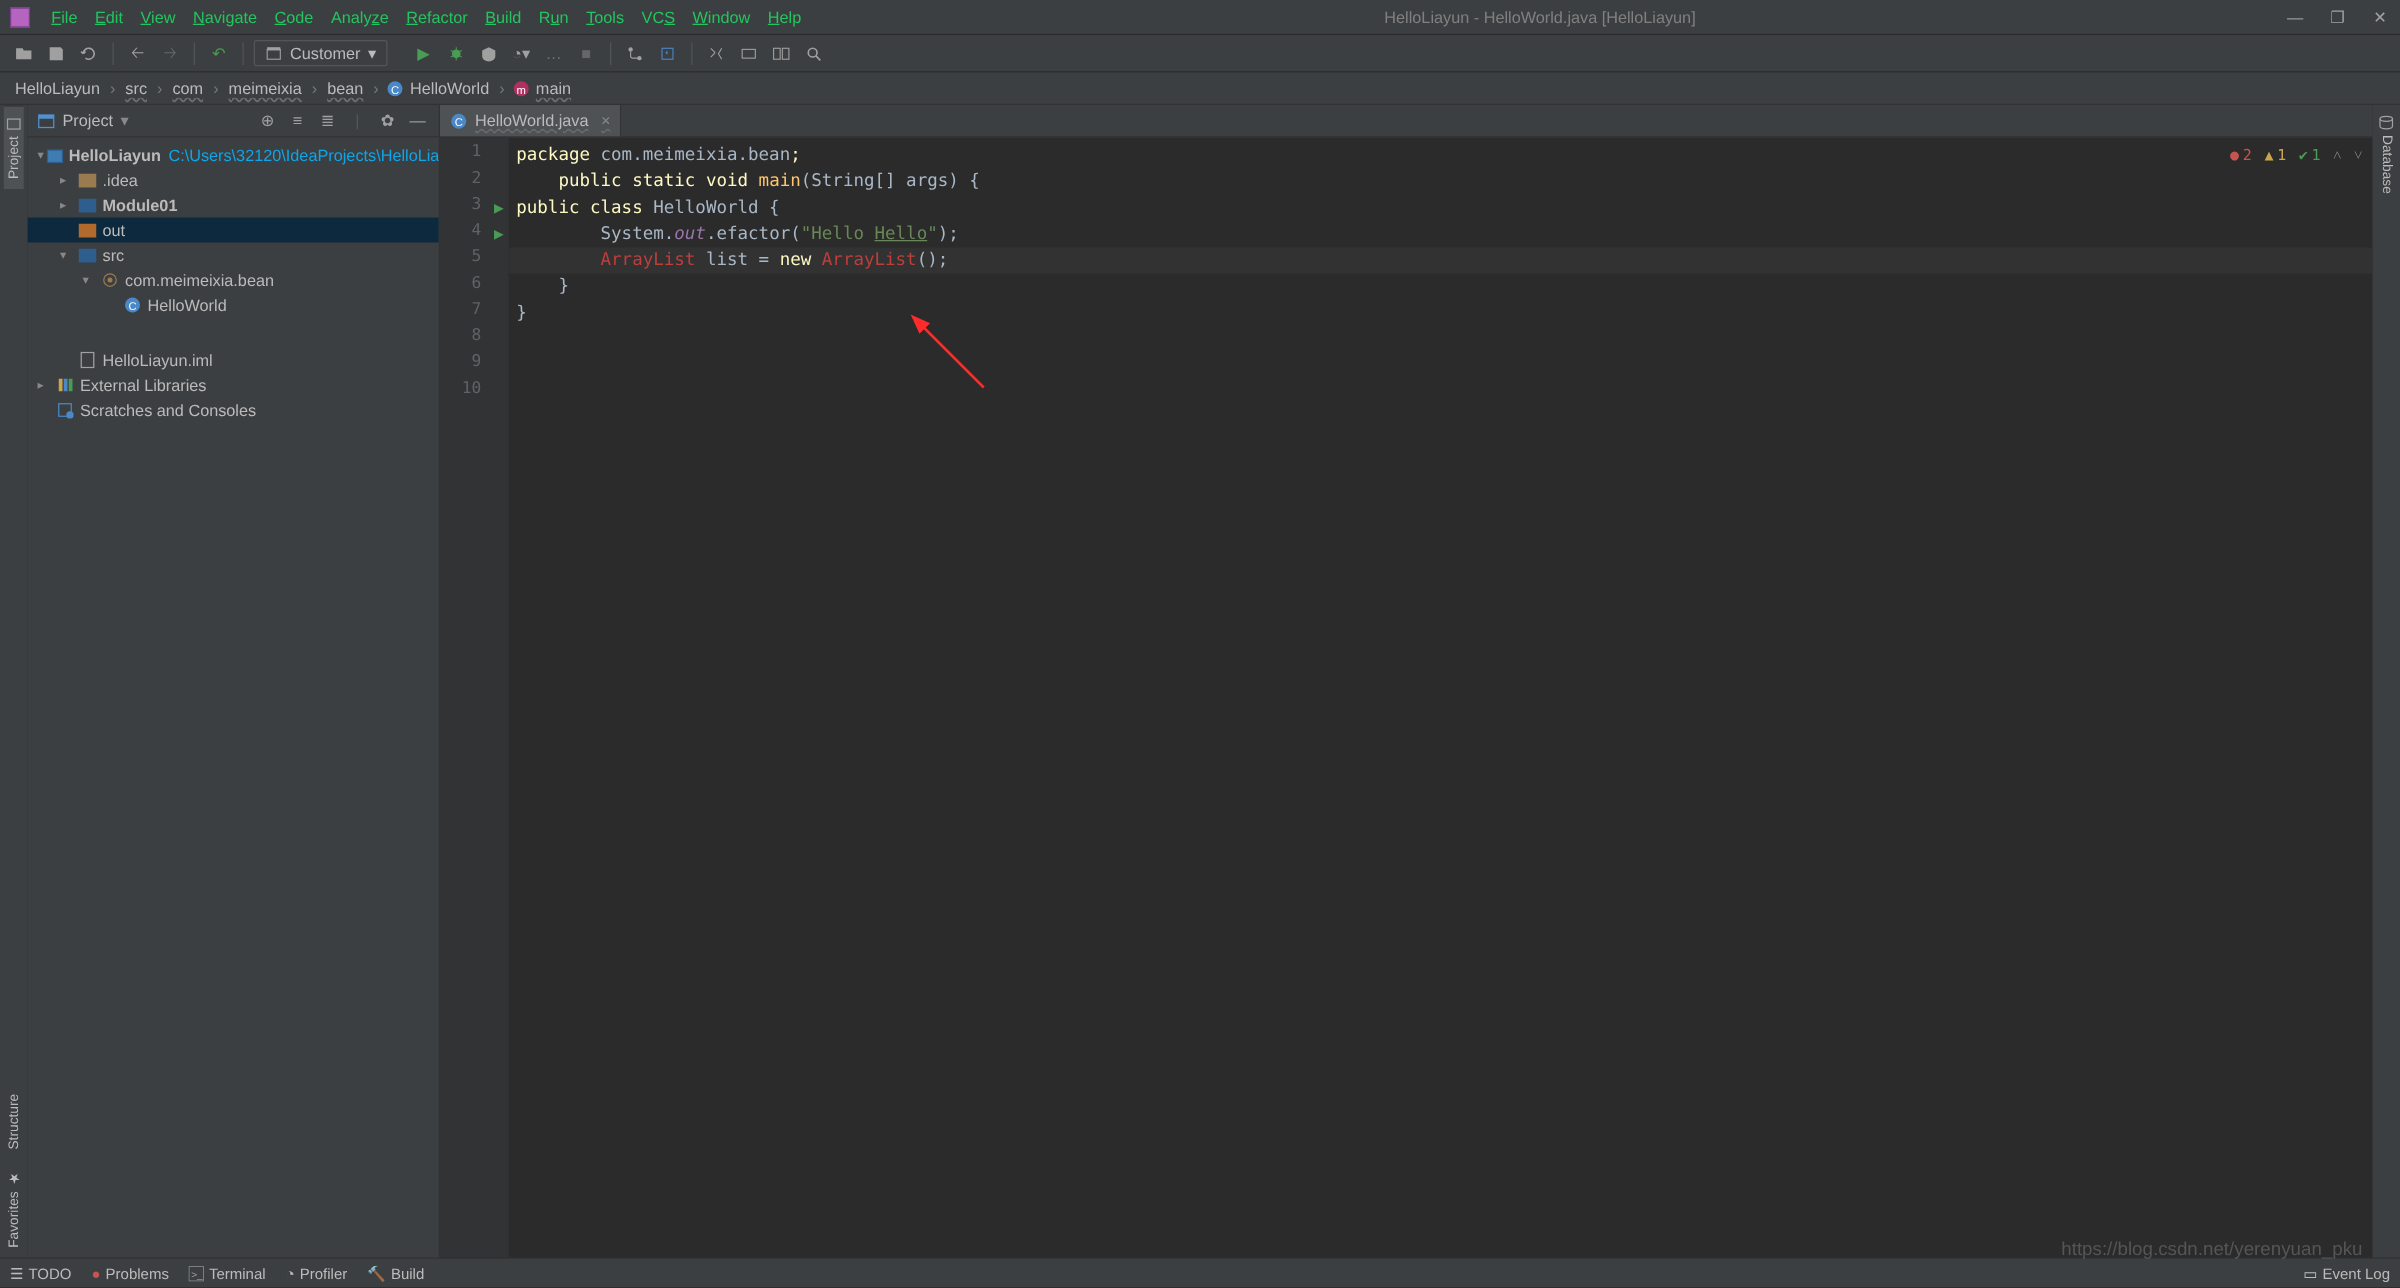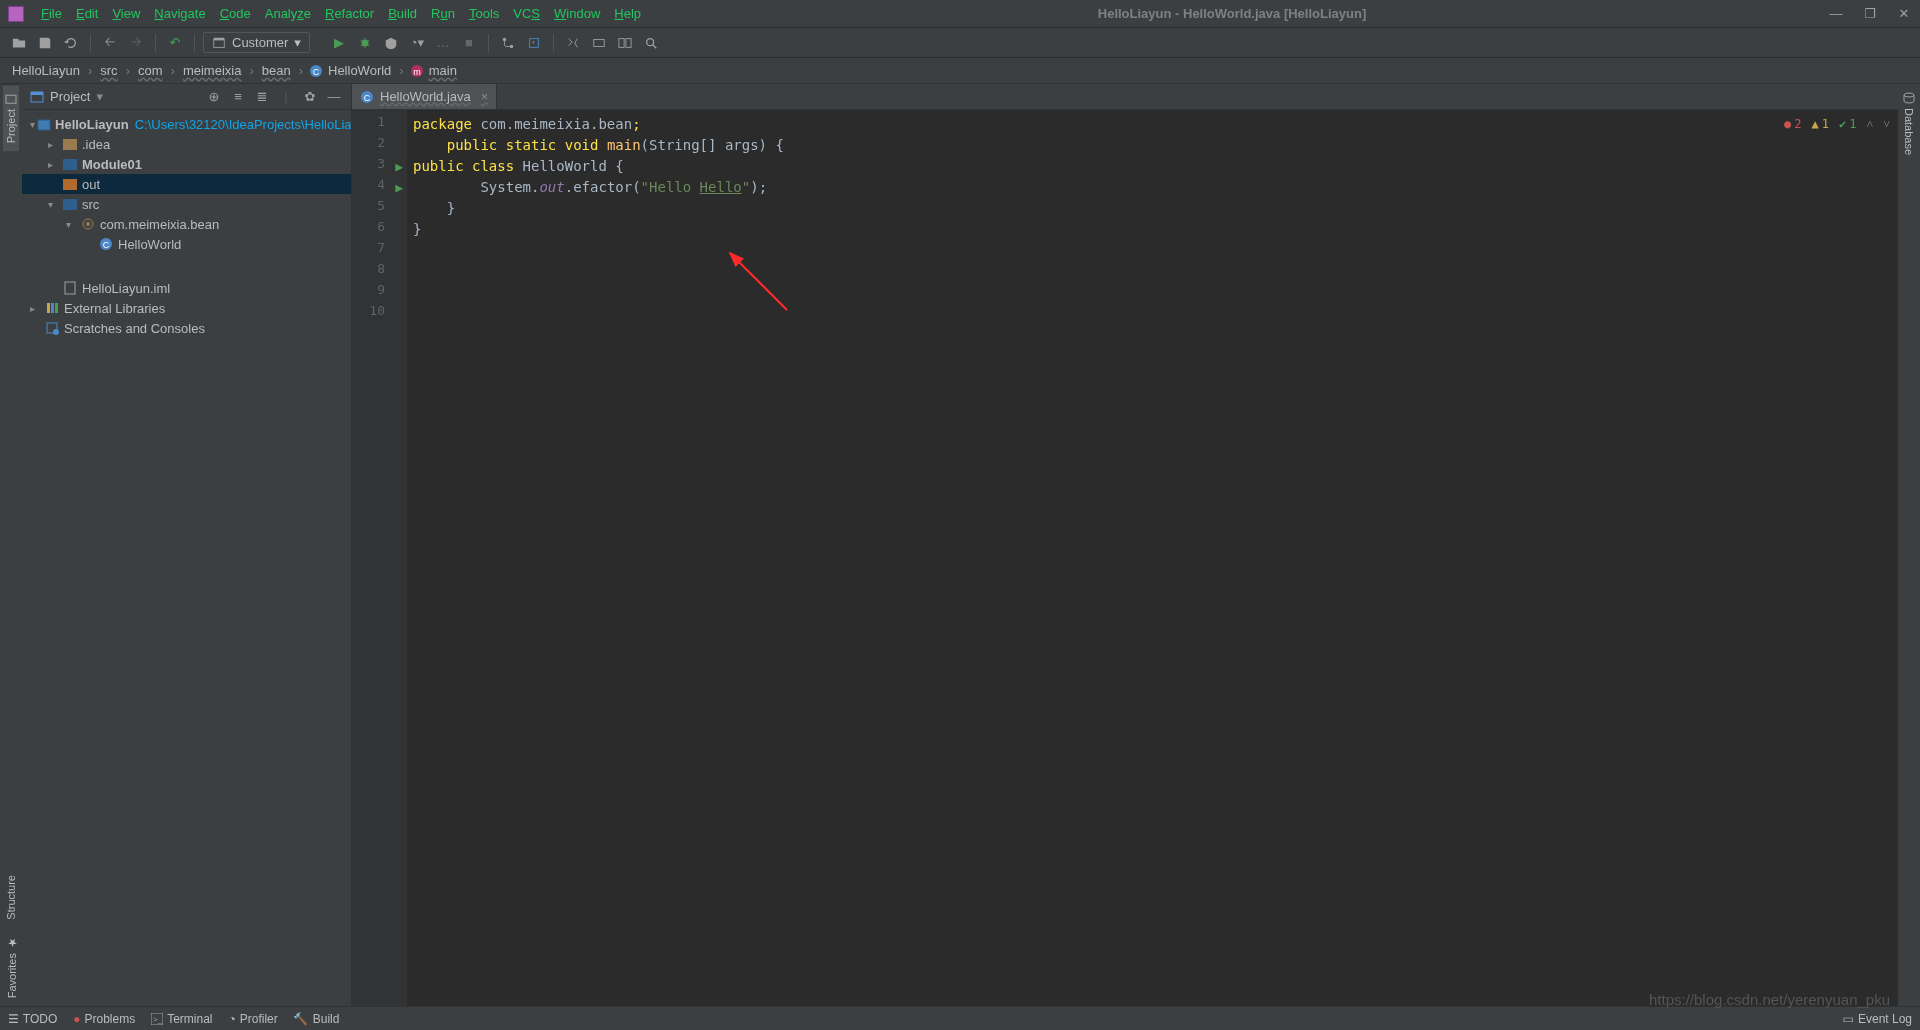--- a/index.html
+++ b/index.html
@@ -25,21 +25,21 @@
   background: #b565c0;
   border: 1px solid #7e3f8f;
   margin-right: 10px;
 }
 .menu-item {
   padding: 0 7px;
   color: #22c55e;
   cursor: default;
 }
 .menu-item u { text-decoration: underline; }
-.title-spacer { flex: 1; display: flex; justify-content: center; font-weight: bold; }
+.title-spacer { flex: 1; display: flex; justify-content: center; }
 .title-text { color: #808080; }
 .window-controls { display: flex; gap: 18px; margin-left: 12px; }
 .window-control { width: 16px; color: #a0a0a0; text-align: center; }
 .toolbar {
   height: 30px;
   background: #3c3f41;
   display: flex;
   align-items: center;
   padding: 0 8px;
   border-bottom: 1px solid #2b2b2b;
@@ -170,21 +170,21 @@
 }
 .code {
   flex: 1;
   font-family: Consolas, monospace;
   font-size: 14px;
   padding: 4px 6px;
   line-height: 21px;
   position: relative;
 }
 .code-line { white-space: pre; }
-.kw { color: #fde047; }
+.kw { color: #fef9c3; }
 .str { color: #6a8759; }
 .cls { color: #a9b7c6; }
 .field { color: #9876aa; font-style: italic; }
 .fn { color: #ffc66d; }
 .txt { color: #a9b7c6; }
 .err { color: #bc3f3c; }
 .und { text-decoration: underline; }
 .line-highlight { background: #323232; display: block; margin: 0 -6px; padding: 0 6px; }
 .inspections {
   position: absolute;
@@ -530,20 +530,21 @@
               </marker>
             </defs>
           <line x1="60" y1="60" x2="10" y2="10" stroke="#ff2a2a" stroke-width="2" marker-end="url(#ah)"></line>
         </svg>
       <div class="code-line"><span class="kw">package </span><span class="txt">com.meimeixia.bean</span><span class="kw">;</span></div>
           <div class="code-line"><span class="txt"></span></div>
           <div class="code-line"><span class="txt">    </span><span class="kw">public static void </span><span class="fn">main</span><span class="txt">(String[] args) {</span></div>
           <div class="code-line"><span class="kw">public class </span><span class="cls">HelloWorld </span><span class="txt">{</span></div>
           <div class="code-line"><span class="txt">        System.</span><span class="field">out</span><span class="txt">.efactor(</span><span class="str">"Hello </span><span class="str und">Hello</span><span class="str">"</span><span class="txt">);</span></div>
           <div class="code-line"><span class="txt"></span></div>
+          <div class="code-line line-highlight"><span class="txt">        </span><span class="err">ArrayList</span><span class="txt"> list </span><span class="txt">= </span><span class="kw">new </span><span class="err">ArrayList</span><span class="txt">();</span></div>
           <div class="code-line"><span class="txt">    }</span></div>
           <div class="code-line"><span class="txt">}</span></div>
           <div class="code-line"><span class="txt"></span></div>
         </div>
     </div>
   </div>
 
   <div class="right-tool-strip">
     <div class="vertical-tab" style="writing-mode:vertical-rl;transform:none">
       <svg width="12" height="12">

